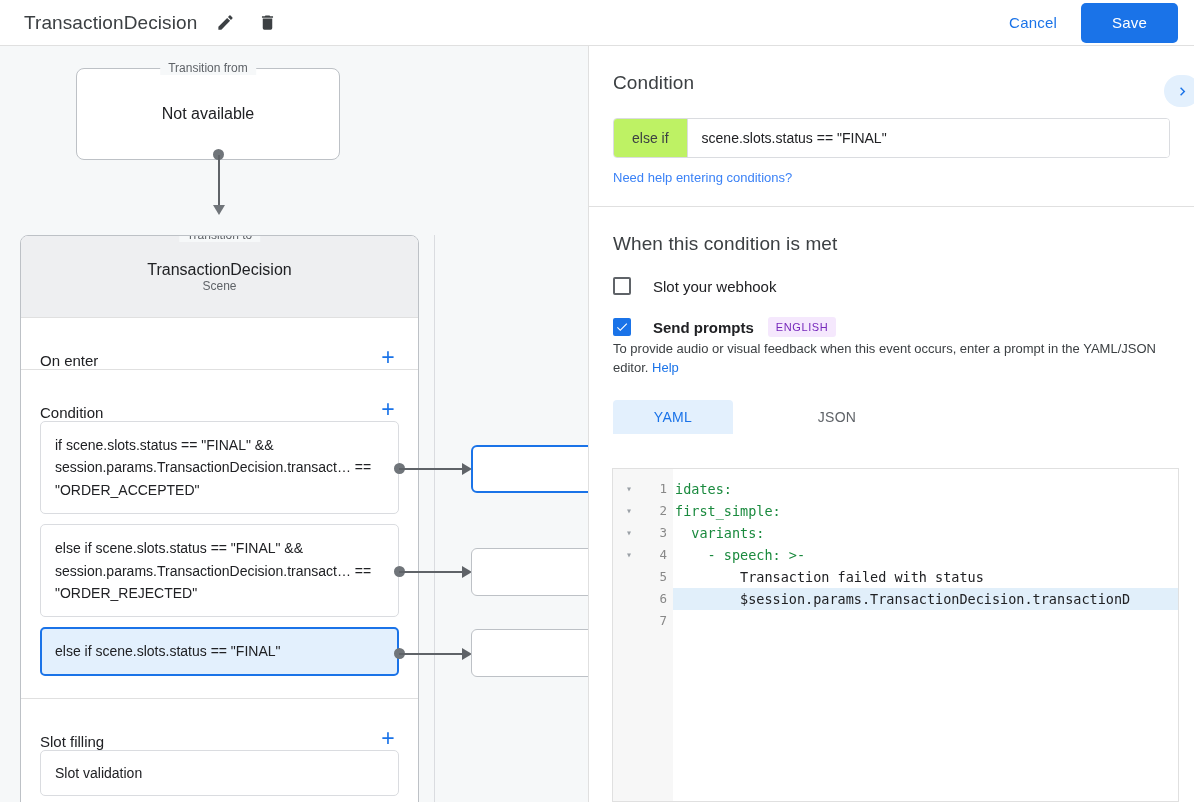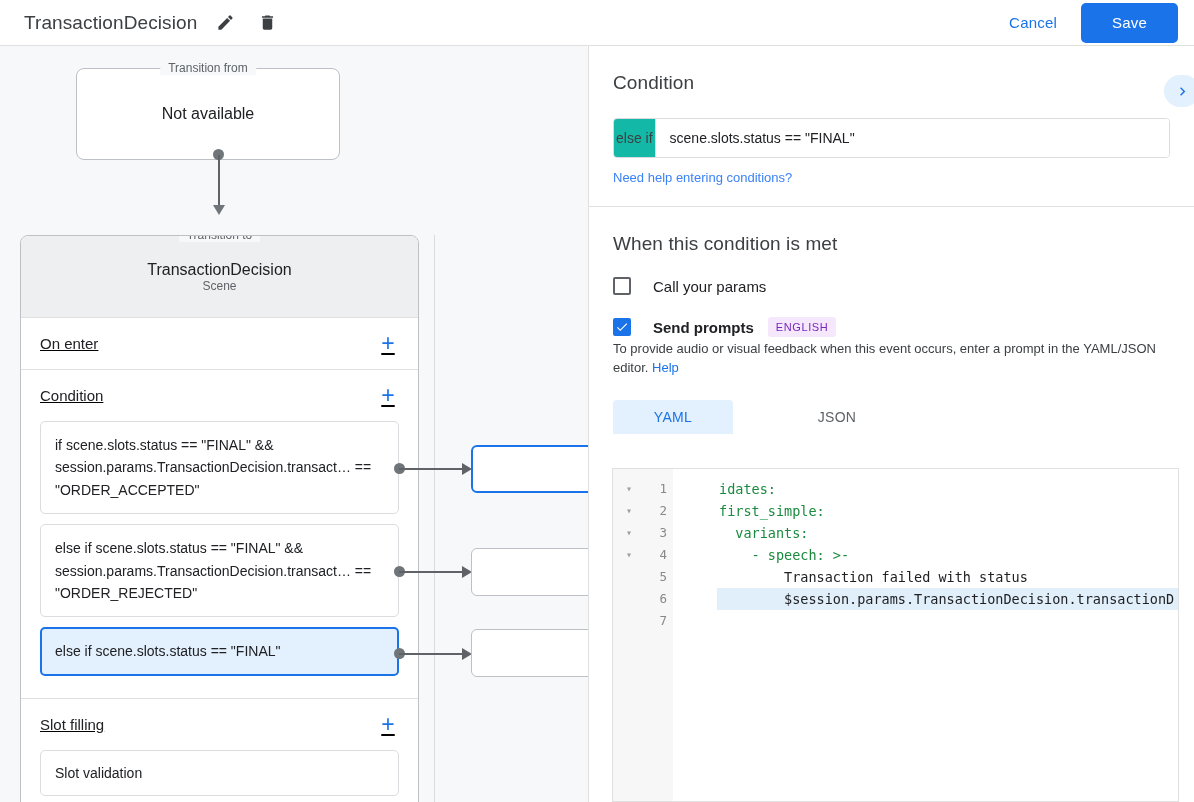--- a/index.html
+++ b/index.html
@@ -97,22 +97,22 @@
     background: #eeeff1; height: 82px;
     display: flex; flex-direction: column; align-items: center; justify-content: center;
     border-bottom: 1px solid #e0e0e0;
   }
   .scene-head .name { font-size: 16px; color: #202124; }
   .scene-head .sub { font-size: 12px; color: #5f6368; margin-top: 0; }
 
   .section { border-bottom: 1px solid #e0e0e0; padding: 0 0 12px 0; }
   .section:last-child { border-bottom: none; }
   .section-head {
-    display: flex; align-items: center; justify-content: space-between;
-    height: 51px; padding: 0 18px 0 19px; text-decoration: underline;
+    display: flex; align-items: flex-end; justify-content: space-between;
+    height: 51px; padding: 0 18px 0 19px;
   }
   .section-title { font-size: 15px; color: #202124; }
   .plus {
     color: #1a73e8; font-size: 23px; line-height: 1; cursor: pointer;
     width: 24px; text-align: center; font-weight: 400;
   }
   .cond-item {
     margin: 0 19px 10px 19px;
     border: 1px solid #dadce0; border-radius: 5px;
     background: #ffffff; padding: 12px 14px;
@@ -156,22 +156,22 @@
     position: absolute; right: -6px; top: 29px;
     width: 36px; height: 32px; border-radius: 16px;
     background: #e3f0fd; display: flex; align-items: center; justify-content: center;
     cursor: pointer;
   }
   .cond-row {
     display: flex; margin-top: 24px;
     border: 1px solid #dadce0; border-radius: 4px; height: 40px; overflow: hidden;
   }
   .cond-prefix {
-    background: #14b8a6; border-right: 1px solid #dadce0;
-    display: flex; align-items: center; padding: 0 2px;
+    background: #bef264; border-right: 1px solid #dadce0;
+    display: flex; align-items: center; padding: 0 18px;
     font-size: 14px; color: #3c4043; flex: 0 0 auto;
   }
   .cond-input {
     flex: 1; border: none; outline: none; padding: 0 14px;
     font-size: 14px; color: #202124; background: #ffffff;
     font-family: "Liberation Sans", sans-serif;
   }
   .help-link {
     display: inline-block; margin-top: 12px;
     color: #3b82f6; font-size: 13px; cursor: pointer; text-decoration: none;
@@ -215,21 +215,21 @@
     background: #ffffff; overflow: hidden; display: flex;
   }
   .gutter-fold {
     width: 32px; background: #f7f7f7; padding-top: 9px; flex: 0 0 auto;
   }
   .gutter-num {
     width: 22px; background: #f7f7f7; padding-top: 9px; flex: 0 0 auto;
     text-align: right;
   }
   .gutter-pad { width: 6px; background: #f7f7f7; flex: 0 0 auto; }
-  .code-area { flex: 1; padding-top: 9px; position: relative; background: #ffffff; margin-left: 44px; }
+  .code-area { flex: 1; padding-top: 9px; position: relative; background: #ffffff; }
   .ln, .fold, .cl {
     height: 22px; line-height: 22px;
     font-family: "DejaVu Sans Mono", "Liberation Mono", monospace;
     font-size: 13.5px;
   }
   .ln { color: #888888; font-size: 12.5px; }
   .fold { color: #9aa0a6; font-size: 10px; text-align: center; }
   .cl { white-space: pre; color: #202124; padding-left: 2px; }
   .cl.hl { background: #e1effa; }
   .cl .k { color: #1a8a3e; }
@@ -343,21 +343,21 @@
       <a class="help-link">Need help entering conditions?</a>
     </div>
 
     <div class="divider"></div>
 
     <div class="panel-sec">
       <div class="panel-h">When this condition is met</div>
 
       <div class="check-row">
         <div class="cb"></div>
-        <div class="check-label">Call your params</div>
+        <div class="check-label">Slot your webhook</div>
       </div>
 
       <div class="check-row">
         <div class="cb checked">
           <svg width="14" height="14" viewBox="0 0 24 24" aria-hidden="true">
             <path fill="#ffffff" d="M9 16.2 4.8 12l-1.4 1.4L9 19 21 7l-1.4-1.4z"></path>
           </svg>
         </div>
         <div class="check-label bold">Send prompts</div>
         <div class="badge">ENGLISH</div>

